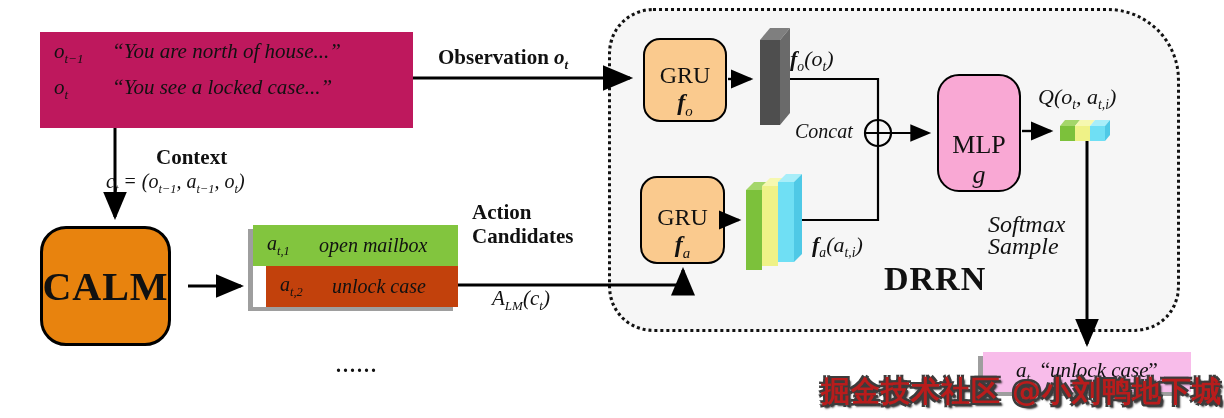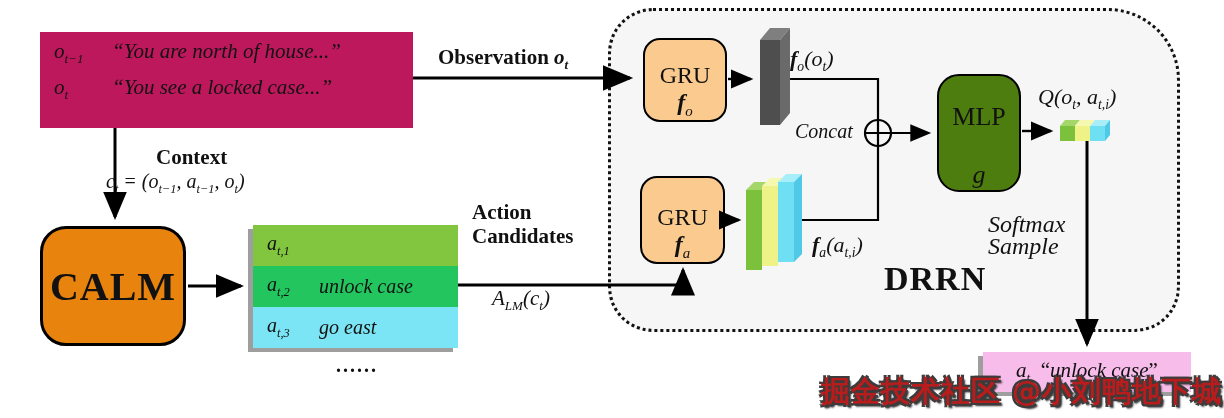--- a/index.html
+++ b/index.html
@@ -20,21 +20,21 @@
   }
   .hrow { display:flex; }
   .hrow .hlabel { width:58px; font-size:21px; }
 
   
   .context-title { left:122px; top:145px; font-weight:bold; font-size:21px;margin-left:34px; }
   .context-eq { left:106px; top:170px; font-size:20px; }
 
   
   .calm {
-    left:40px; top:226px; width:146px; height:120px; background:#E8830E;
+    left:40px; top:226px; width:131px; height:120px; background:#E8830E;
     border:3px solid #000; border-radius:26px; display:flex; align-items:center;
     justify-content:center; font-weight:bold; font-size:40px; letter-spacing:1px;
   }
 
   
   .stack { left:253px; top:225px; width:205px; box-shadow:-5px 4px 0 0 #9E9E9E; }
   .srow { height:41px; display:flex; align-items:center; font-size:20px; padding-left:14px; }
   .srow .slabel { width:52px; }
   .srow .saction { font-style:italic; }
   .ellipsis { left:336px; top:354px; font-size:20px; font-weight:bold; letter-spacing:2px; }
@@ -109,48 +109,45 @@
   <div class="abs context-title">Context</div>
   <div class="abs context-eq math"><i>c</i><sub>t</sub> = (<i>o</i><sub>t−1</sub>, <i>a</i><sub>t−1</sub>, <i>o</i><sub>t</sub>)</div>
 
   <div class="abs calm" style="background: rgb(232, 131, 14);">
     <span>CALM</span>
   </div>
 
   <div class="abs stack">
     <div class="srow" style="background: rgb(130, 197, 62);">
       <span class="slabel math"><i>a</i><sub>t,1</sub></span>
-    </div>
-    <div class="srow" style="background: #22c55e;">
+      <span class="saction">open mailbox</span>
+    </div>
+    <div class="srow" style="background: #c2410c; margin-left: 13px;">
       <span class="slabel math"><i>a</i><sub>t,2</sub></span>
       <span class="saction">unlock case</span>
-    </div>
-    <div class="srow" style="background: rgb(123, 229, 245);">
-      <span class="slabel math"><i>a</i><sub>t,3</sub></span>
-      <span class="saction">go east</span>
     </div>
   </div>
   <div class="abs ellipsis">......</div>
 
   <div class="abs obs-label">Observation <i>o</i><sub>t</sub></div>
   <div class="abs ac-label">
     <div>Action</div>
     <div>Candidates</div>
   </div>
   <div class="abs ac-eq math"><i>A</i><sub>LM</sub>(<i>c</i><sub>t</sub>)</div>
 
   <div class="abs node gru-o" style="background: rgb(250, 202, 142);">
     <span class="nline1">GRU</span>
     <span class="nline2 math"><b><i>f</i></b><sub>o</sub></span>
   </div>
   <div class="abs node gru-a" style="background: rgb(250, 202, 142);">
     <span class="nline1">GRU</span>
     <span class="nline2 math"><b><i>f</i></b><sub>a</sub></span>
   </div>
-  <div class="abs node mlp" style="background: #4d7c0f; gap: 28px;">
+  <div class="abs node mlp" style="background: #f9a8d4;">
     <span class="nline1">MLP</span>
     <span class="nline2">g</span>
   </div>
 
   <div class="abs fo-out math"><b><i>f</i></b><sub>o</sub>(<i>o</i><sub>t</sub>)</div>
   <div class="abs fa-out math"><b><i>f</i></b><sub>a</sub>(<i>a</i><sub>t,i</sub>)</div>
   <div class="abs concat-label">Concat</div>
   <div class="abs q-label math"><i>Q</i>(<i>o</i><sub>t</sub>, <i>a</i><sub>t,i</sub>)</div>
   <div class="abs softmax">
     <div>Softmax</div>

